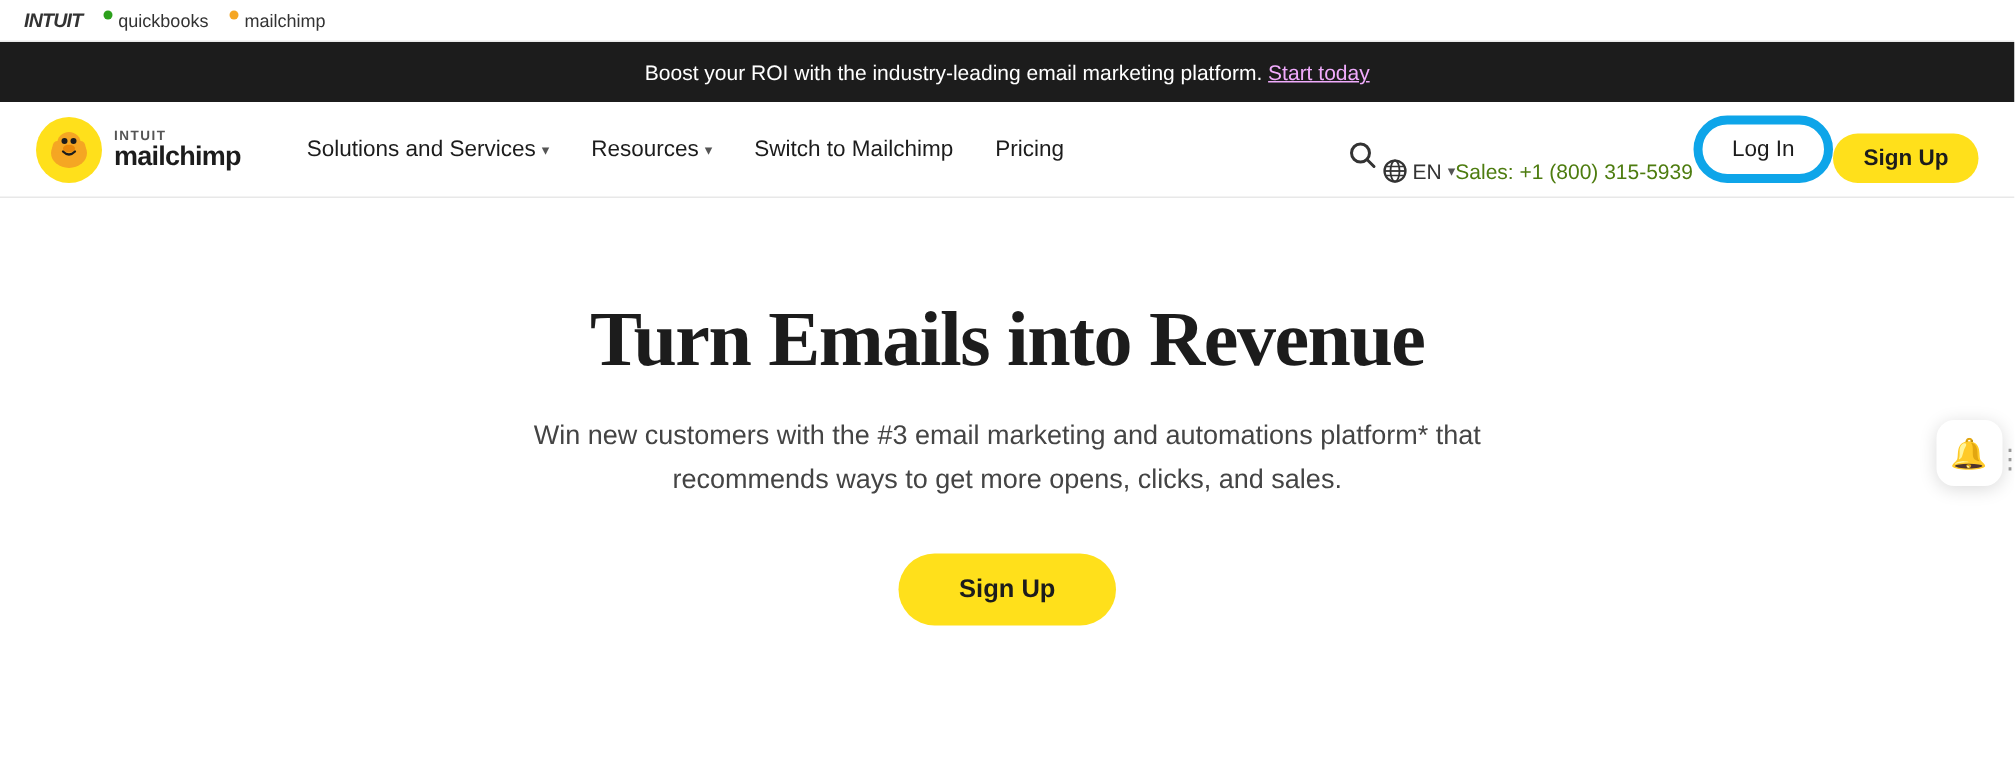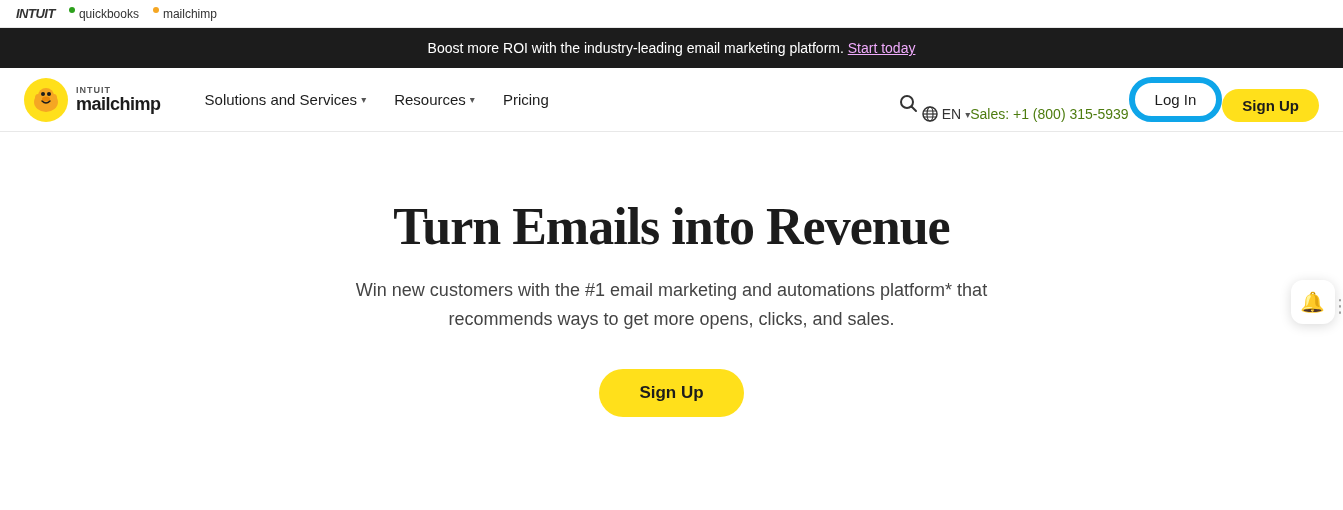--- a/index.html
+++ b/index.html
@@ -239,21 +239,21 @@
     <span class="brand-dot quickbooks"></span>
     <span>quickbooks</span>
   </span>
   <span class="brand-bar-item">
     <span class="brand-dot mailchimp"></span>
     <span>mailchimp</span>
   </span>
 </div>
 
 <div class="announcement-banner">
-  <span>Boost more ROI with the industry-leading email marketing platform.</span>
+  <span>Boost your ROI with the industry-leading email marketing platform.</span>
   <a href="#">Start today</a>
 </div>
 
 <nav class="main-nav">
 
   <a href="#" class="logo-area">
 
     <svg class="logo-chimp" viewBox="0 0 44 44" xmlns="http://www.w3.org/2000/svg">
       <circle cx="22" cy="22" r="22" fill="#ffe01b"></circle>
 
@@ -275,20 +275,23 @@
   <div class="nav-links">
     <a href="#" class="nav-item">
       <span>Solutions and Services</span>
       <span class="chevron-icon">▾</span>
     </a>
     <a href="#" class="nav-item">
       <span>Resources</span>
       <span class="chevron-icon">▾</span>
     </a>
     <a href="#" class="nav-item">
+      <span>Switch to Mailchimp</span>
+    </a>
+    <a href="#" class="nav-item">
       <span>Pricing</span>
     </a>
   </div>
 
   <div class="nav-actions">
     <button class="search-icon-btn">
       <svg width="20" height="20" viewBox="0 0 20 20" fill="none" xmlns="http://www.w3.org/2000/svg">
         <circle cx="9" cy="9" r="6" stroke="#333" stroke-width="2"></circle>
         <line x1="13.5" y1="13.5" x2="18" y2="18" stroke="#333" stroke-width="2" stroke-linecap="round"></line>
       </svg>
@@ -308,20 +311,20 @@
 
     <span class="sales-number">Sales: +1 (800) 315-5939</span>
 
     <button class="btn-login">Log In</button>
     <button class="btn-signup-nav">Sign Up</button>
   </div>
 </nav>
 
 <section class="hero">
   <h1 class="hero-title">Turn Emails into Revenue</h1>
-  <p class="hero-subtitle">Win new customers with the #1 email marketing and automations platform* that recommends ways to get more opens, clicks, and sales.</p>
+  <p class="hero-subtitle">Win new customers with the #3 email marketing and automations platform* that recommends ways to get more opens, clicks, and sales.</p>
   <button class="btn-signup-hero">Sign Up</button>
 </section>
 
 <div class="floating-widget">
   <span class="widget-bell">🔔</span>
 </div>
 <div class="widget-dots">⋮</div>
 
 </body></html>

